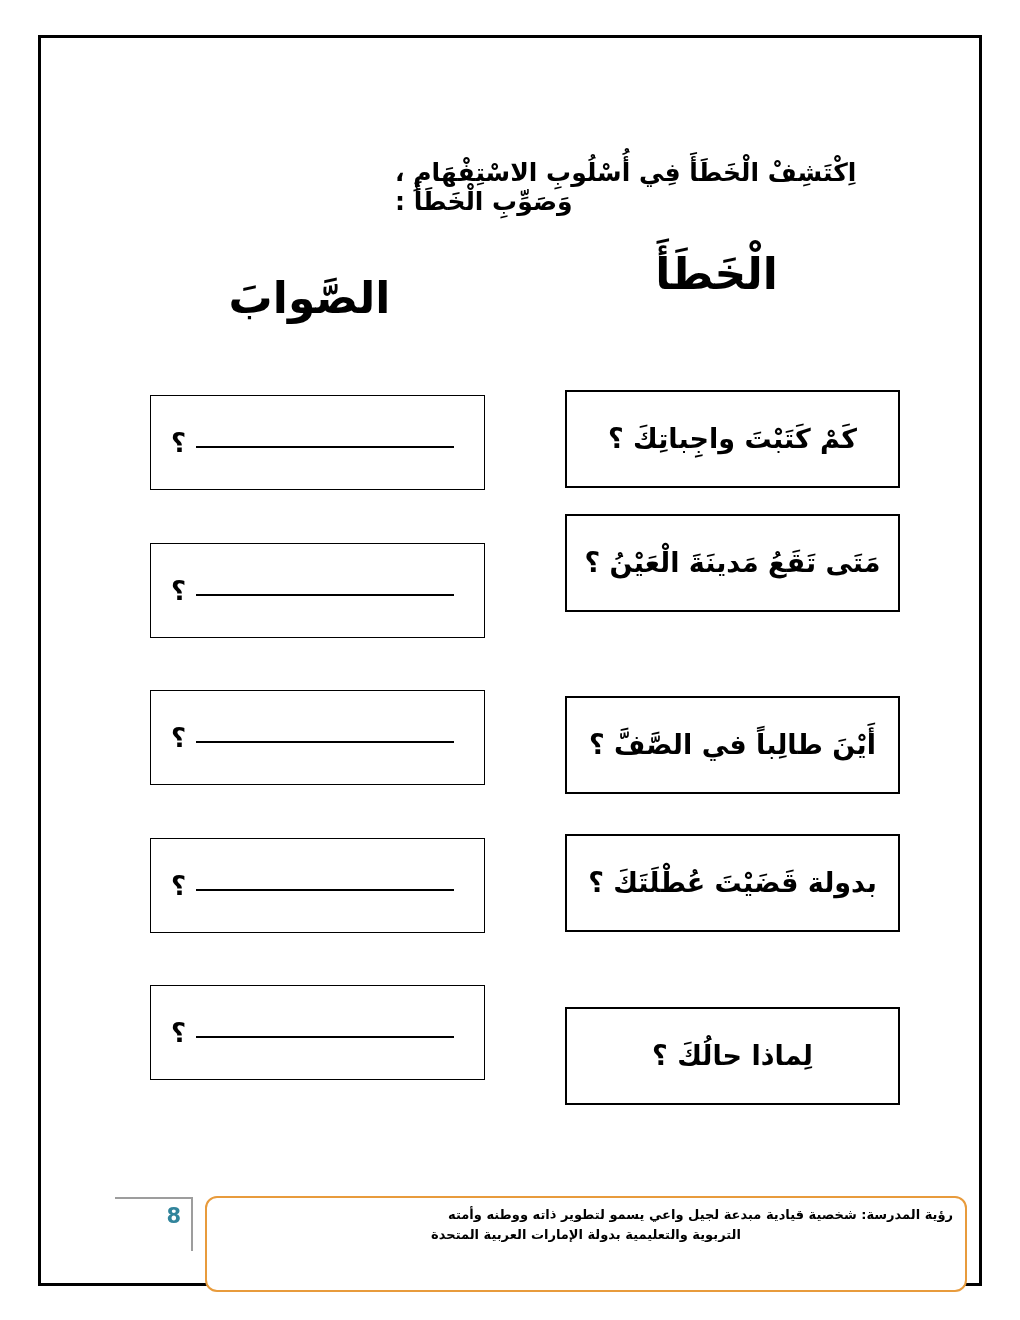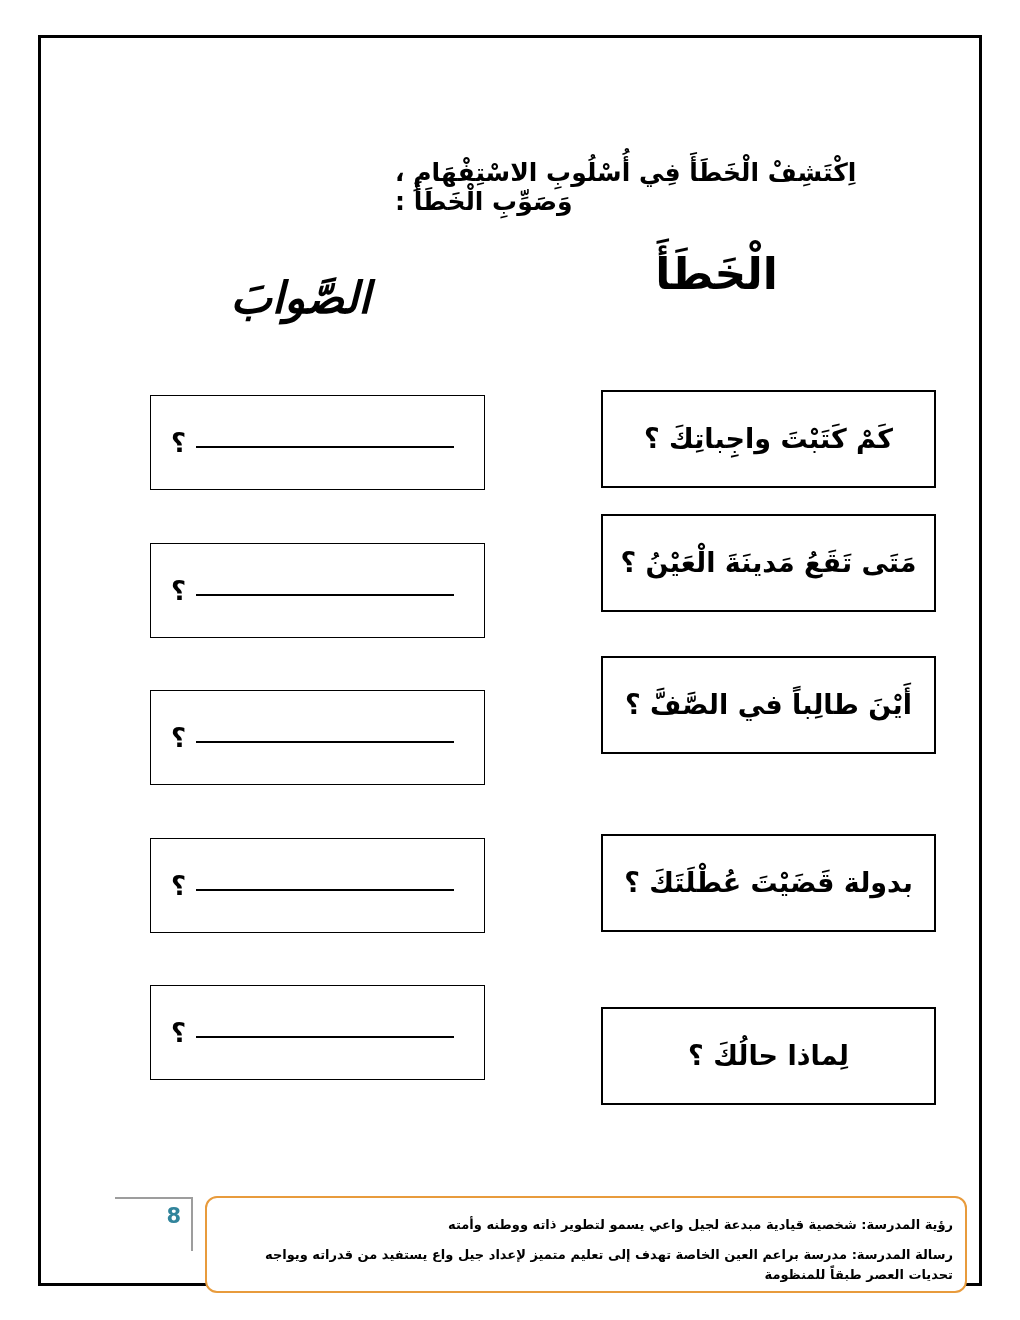--- a/index.html
+++ b/index.html
@@ -23,26 +23,26 @@
     font-size:25px; font-weight:bold; color:#000;
     direction:rtl;
   }
 
   .col-header {
     position:absolute; width:335px; text-align:center;
     font-size:44px; font-weight:bold; color:#000;
     direction:rtl;
   }
   .header-error   { left:549px; top:248px; }
-  .header-correct { left:133px; top:272px;font-style:italic; }
+  .header-correct { left:142px; top:272px; }
 
   .ebox {
     position:absolute; left:565px; width:335px; height:98px;
     border:2px solid #000; background:#fff;
-    display:flex; align-items:center; justify-content:center;margin-left:36px;
+    display:flex; align-items:center; justify-content:center;
   }
   .etext {
     direction:rtl; text-align:center;
     font-size:27px; font-weight:bold; color:#000;
     padding:0 6px; line-height:1.2;
   }
 
   .abox {
     position:absolute; left:150px; width:335px; height:95px;
     border:1.5px solid #000; background:#fff;
@@ -74,41 +74,41 @@
     background:#fff;
     border:2.5px solid var(--footer-border, #e89b3c);
     border-radius:12px;
     padding:7px 12px 6px 12px;
     direction:rtl;
   }
   .fline {
     font-size:13px; font-weight:bold; color:#000;
     line-height:1.55;
   }
-  .f-right  { text-align:right;margin-top:10px; }
+  .f-right  { text-align:right; }
   .f-center { text-align:center; }
 </style>
 </head>
 <body>
 
 <div class="frame"></div>
 
 <div class="title" dir="rtl">اِكْتَشِفْ الْخَطَأَ فِي أُسْلُوبِ الاسْتِفْهَامِ ، وَصَوِّبِ الْخَطَأَ :</div>
 
 <div class="col-header header-error" dir="rtl">الْخَطَأَ</div>
 
 <div class="col-header header-correct" dir="rtl">الصَّوابَ</div>
 
 <div class="ebox" style="top:390px">
   <span class="etext">كَمْ كَتَبْتَ واجِباتِكَ ؟</span>
 </div>
 <div class="ebox" style="top:514px">
   <span class="etext">مَتَى تَقَعُ مَدينَةَ الْعَيْنُ ؟</span>
 </div>
-<div class="ebox" style="top:656px">
+<div class="ebox" style="top:696px">
   <span class="etext">أَيْنَ طالِباً في الصَّفَّ ؟</span>
 </div>
 <div class="ebox" style="top:834px">
   <span class="etext">بدولة قَضَيْتَ عُطْلَتَكَ ؟</span>
 </div>
 <div class="ebox" style="top:1007px">
   <span class="etext">لِماذا حالُكَ ؟</span>
 </div>
 
 <div class="abox" style="top:395px">
@@ -131,14 +131,14 @@
   <span class="qmark">؟</span>
   <span class="aline"></span>
 </div>
 
 <div class="pageno-block">
   <span class="pageno">8</span>
 </div>
 
 <div class="footer-box" dir="rtl">
   <div class="fline f-right">رؤية المدرسة: شخصية قيادية مبدعة لجيل واعي يسمو لتطوير ذاته ووطنه وأمته</div>
-  <div class="fline f-right">رسالة المدرسة: مدرسة براعم العين الخاصة تهدف إلى تعليم متميز لإعداد جيل واع يستفيد من قدراته ويواجه تحديات العصر طبقاً للمنظومة</div>
+  <div class="fline f-center">التربوية والتعليمية بدولة الإمارات العربية المتحدة</div>
 </div>
 
 </body></html>

